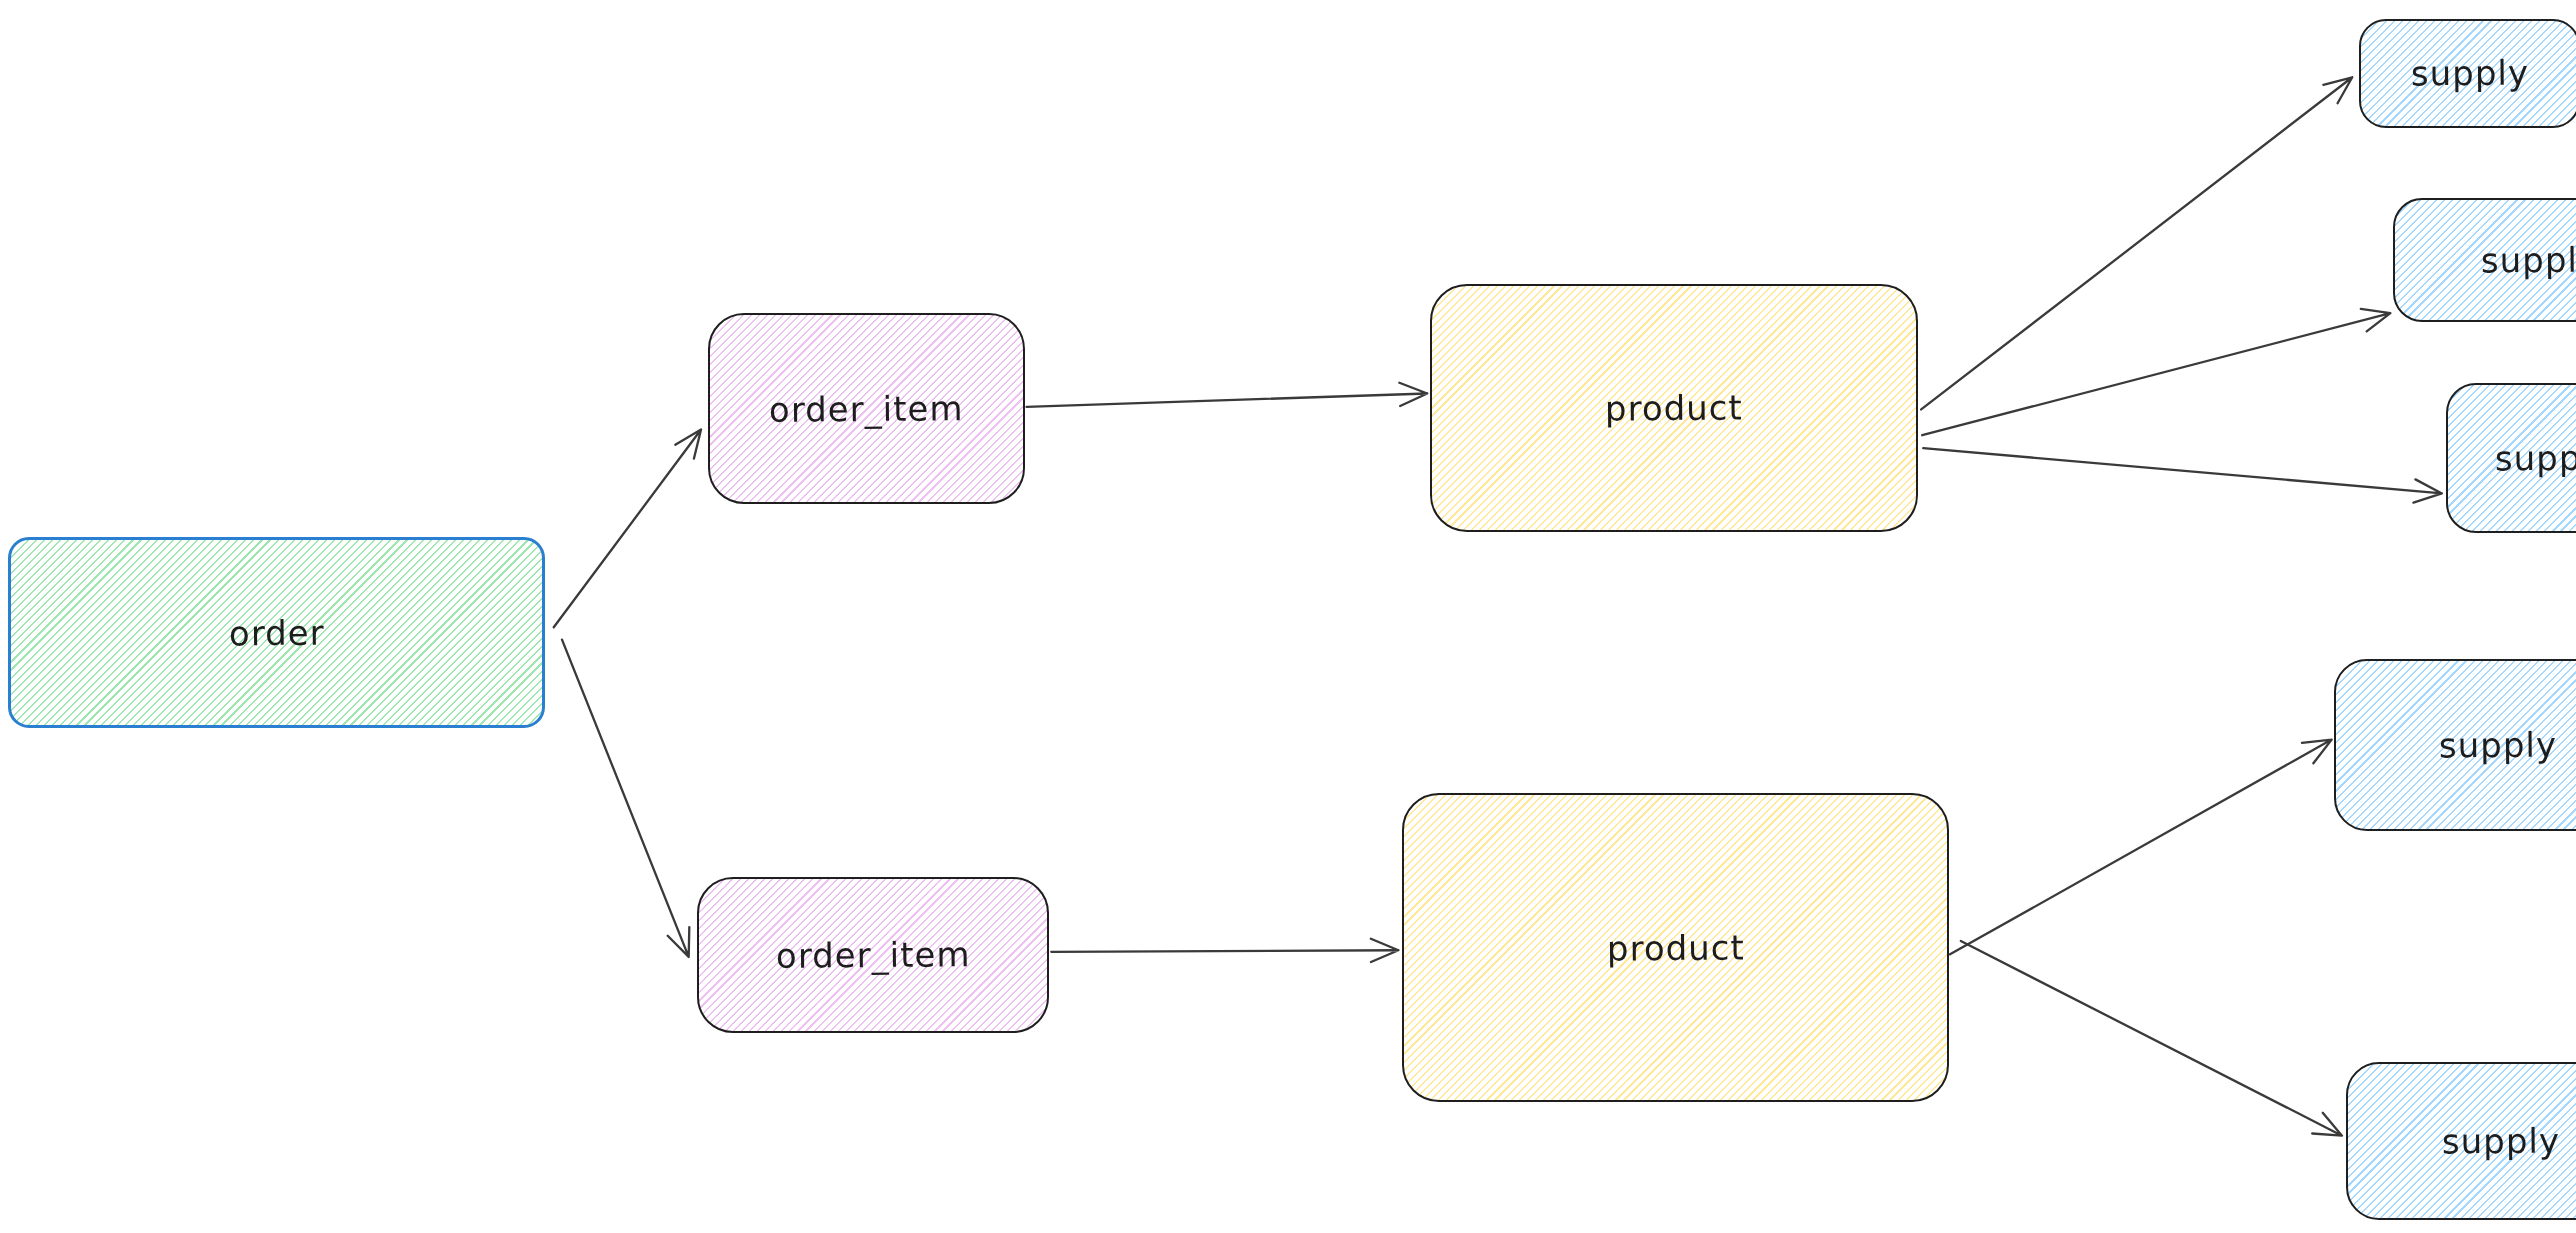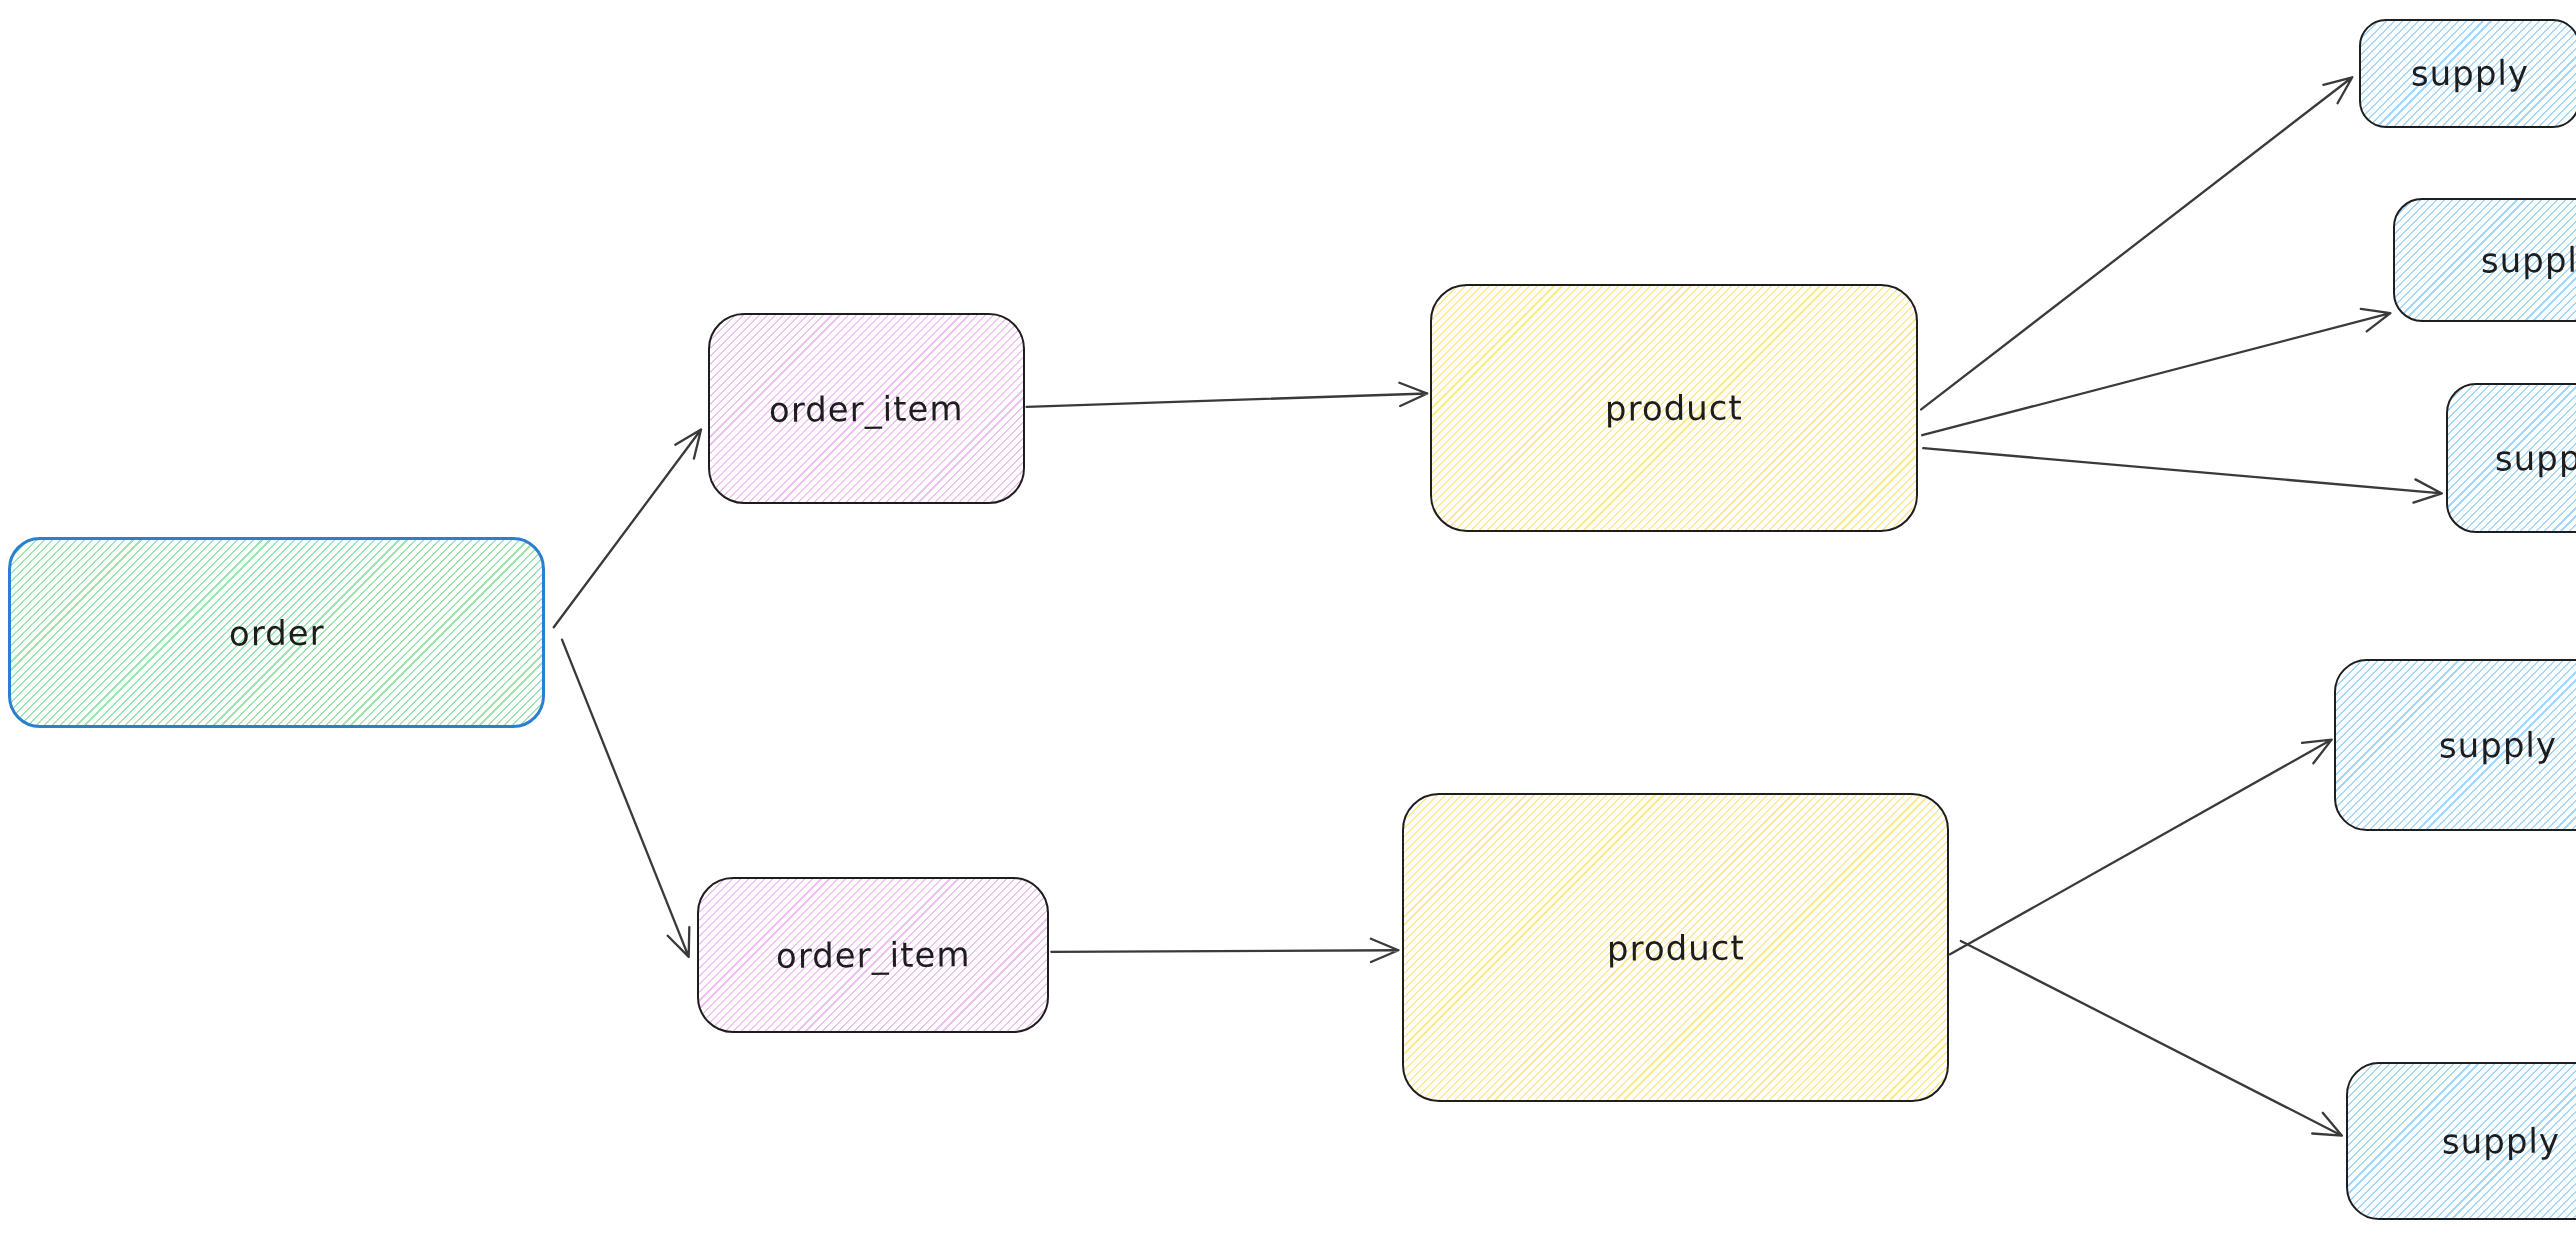--- a/index.html
+++ b/index.html
@@ -69,21 +69,21 @@
       <g>
         <path d="M2040 1848 L2714 1845 M2660.7 1867.8 L2714 1845 L2660.5 1822.7" fill="none" stroke="#3a3a3a" stroke-width="4.5" stroke-linecap="round" stroke-linejoin="round"></path>
       </g>
       <g>
         <path d="M3785 1853 L4526 1436 M4490.5 1481.9 L4526 1436 L4468.4 1442.5" fill="none" stroke="#3a3a3a" stroke-width="4.5" stroke-linecap="round" stroke-linejoin="round"></path>
       </g>
       <g>
         <path d="M3806 1827 L4546 2205 M4488.2 2200.8 L4546 2205 L4508.7 2160.6" fill="none" stroke="#3a3a3a" stroke-width="4.5" stroke-linecap="round" stroke-linejoin="round"></path>
       </g>
     </svg>
-<div class="node" style="left: 8.2px; top: 537px; width: 537px; height: 191px; border-radius: 32px; border: 3.1px solid rgb(42, 127, 208); background-image: repeating-linear-gradient(135deg, rgb(159, 231, 176) 0px, rgb(159, 231, 176) 1.5px, transparent 1.5px, transparent 5.7px);">
+<div class="node" style="left: 8.2px; top: 537px; width: 537px; height: 191px; border-radius: 21px; border: 3.1px solid rgb(42, 127, 208); background-image: repeating-linear-gradient(135deg, rgb(159, 231, 176) 0px, rgb(159, 231, 176) 1.5px, transparent 1.5px, transparent 5.7px);">
       <span class="label" style="color: rgb(29, 29, 29);">order</span>
     </div>
     <div class="node" style="left: 708px; top: 313px; width: 317px; height: 191px; border-radius: 36px; border: 2.6px solid rgb(30, 30, 30); background-image: repeating-linear-gradient(135deg, rgb(240, 194, 244) 0px, rgb(240, 194, 244) 1.5px, transparent 1.5px, transparent 5.7px);">
       <span class="label" style="color: rgb(29, 29, 29);">order_item</span>
     </div>
     <div class="node" style="left: 697px; top: 877px; width: 352px; height: 156px; border-radius: 36px; border: 2.6px solid rgb(30, 30, 30); background-image: repeating-linear-gradient(135deg, rgb(240, 194, 244) 0px, rgb(240, 194, 244) 1.5px, transparent 1.5px, transparent 5.7px);">
       <span class="label" style="color: rgb(29, 29, 29);">order_item</span>
     </div>
     <div class="node" style="left: 1430px; top: 284px; width: 488px; height: 248px; border-radius: 37px; border: 2.6px solid rgb(30, 30, 30); background-image: repeating-linear-gradient(135deg, rgb(255, 232, 154) 0px, rgb(255, 232, 154) 1.5px, transparent 1.5px, transparent 5.7px);">
       <span class="label" style="color: rgb(29, 29, 29);">product</span>

